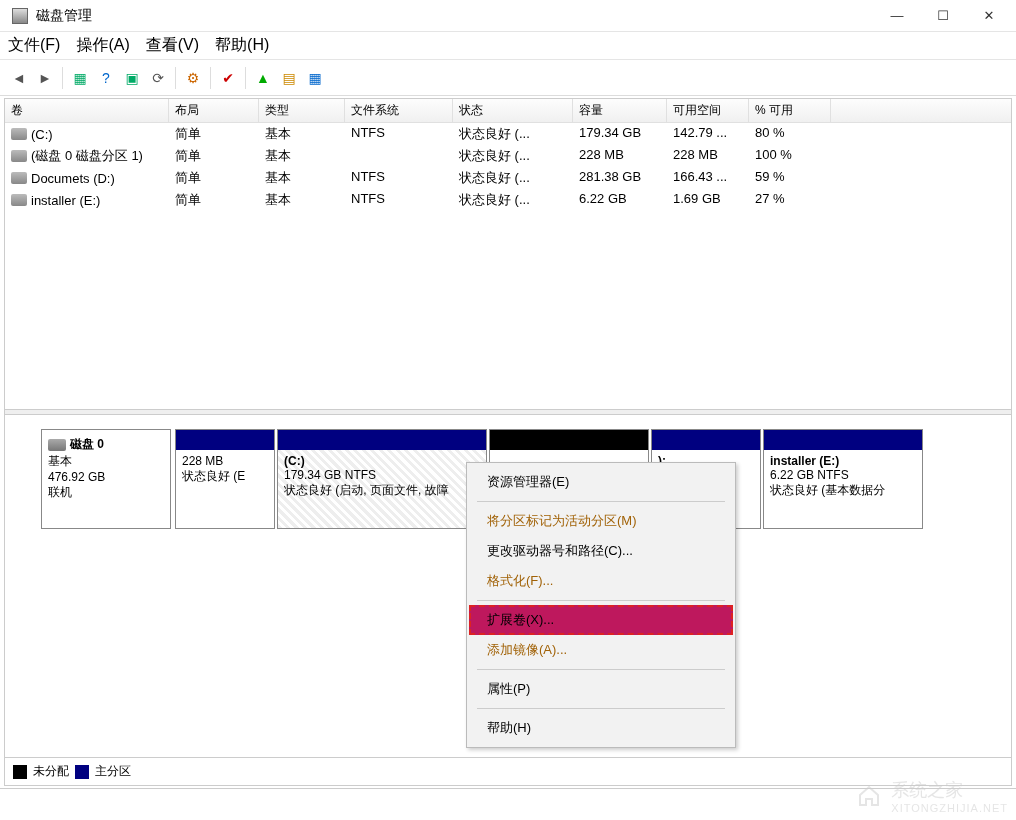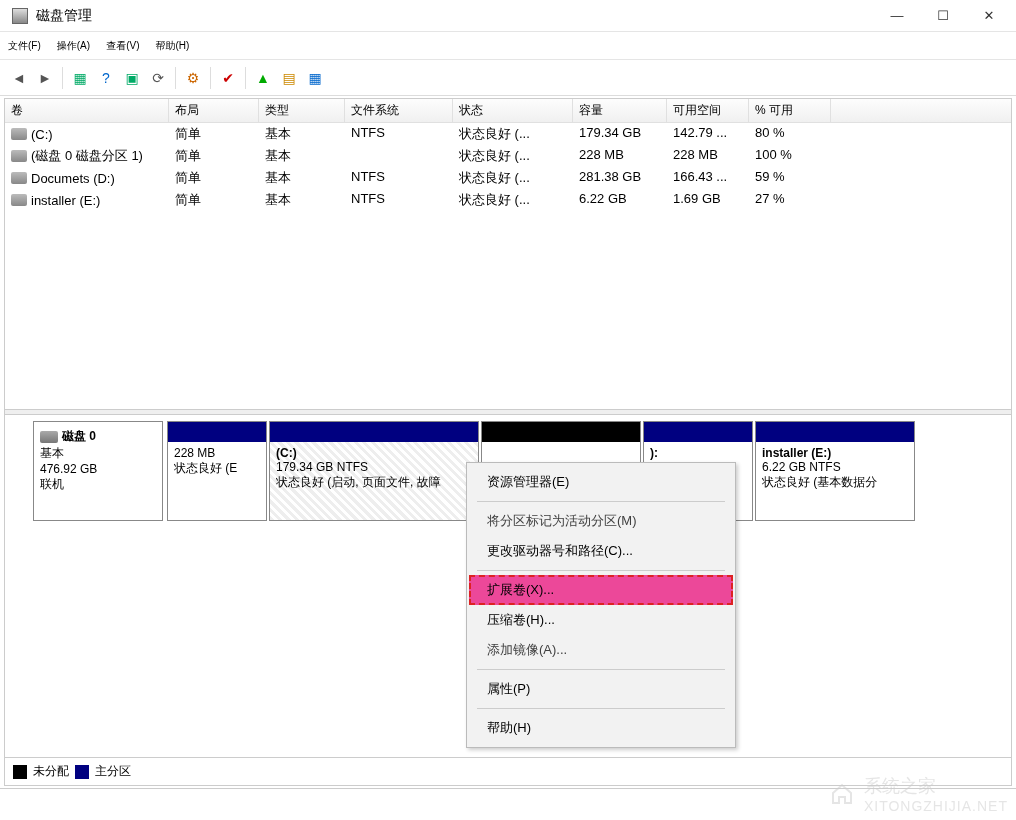--- a/index.html
+++ b/index.html
@@ -5,21 +5,21 @@
 * { box-sizing: border-box; margin: 0; padding: 0; font-family: "Microsoft YaHei", "Segoe UI", sans-serif; }
 body { width: 1016px; height: 820px; background: #fff; overflow: hidden; position: relative; }
 
 .titlebar { height: 32px; background: #fff; display: flex; align-items: center; padding: 0 4px; border-bottom: 1px solid #e5e5e5; }
 .titlebar .appicon { width: 16px; height: 16px; margin: 0 8px; background: linear-gradient(#ddd, #888); border: 1px solid #666; }
 .titlebar .title { flex: 1; font-size: 14px; }
 .winbtns { display: flex; }
 .winbtns div { width: 46px; height: 32px; display: flex; align-items: center; justify-content: center; font-size: 13px; color: #333; }
 
 .menubar { height: 28px; display: flex; align-items: center; padding: 0 8px; gap: 16px; border-bottom: 1px solid #e5e5e5; }
-.menubar span { font-size: 10px; }
+.menubar span { font-size: 16px; }
 
 .toolbar { height: 36px; display: flex; align-items: center; padding: 0 8px; gap: 4px; border-bottom: 1px solid #dcdcdc; }
 .tb-btn { width: 22px; height: 22px; display: flex; align-items: center; justify-content: center; font-size: 14px; color: #555; }
 .tb-sep { width: 1px; height: 22px; background: #ddd; margin: 0 2px; }
 
 .content { border: 1px solid #ccc; margin: 2px 4px; }
 
 .listview { height: 310px; background: #fff; overflow: hidden; }
 .listhdr { display: flex; background: linear-gradient(#fdfdfd, #f0f0f0); border-bottom: 1px solid #e0e0e0; }
 .listhdr div { font-size: 12px; padding: 3px 6px; border-right: 1px solid #e0e0e0; overflow: hidden; white-space: nowrap; }
@@ -31,42 +31,42 @@
 .c3 { width: 108px; }
 .c4 { width: 120px; }
 .c5 { width: 94px; }
 .c6 { width: 82px; }
 .c7 { width: 82px; }
 .volicon { width: 16px; height: 12px; background: linear-gradient(#bbb, #888); border-radius: 2px; display: inline-block; }
 
 .splitter { height: 6px; background: #efefef; border-top: 1px solid #ccc; border-bottom: 1px solid #ccc; }
 
 .diskview { height: 370px; background: #fff; position: relative; overflow: hidden; }
-.diskrow { display: flex; height: 100px; margin: 6px; gap: 4px; padding-left: 22px; }
+.diskrow { display: flex; height: 100px; margin: 14px; gap: 4px; padding-left: 22px; }
 .diskinfo { width: 130px; border: 1px solid #888; padding: 6px; font-size: 12px; }
 .diskinfo .dname { font-weight: bold; display: flex; align-items: center; gap: 4px; }
 .diskicon { width: 18px; height: 12px; background: linear-gradient(#aaa,#777); border-radius: 2px; }
 .partwrap { flex: 1; display: flex; gap: 2px; }
 .part { border: 1px solid #888; display: flex; flex-direction: column; }
 .partbar { height: 20px; background: #000080; }
 .partbar.unalloc { background: #000; }
 .partbody { flex: 1; padding: 4px 6px; font-size: 12px; overflow: hidden; }
 .partbody .pname { font-weight: bold; }
 .part.striped .partbody { background: repeating-linear-gradient(45deg, #eee, #eee 3px, #fff 3px, #fff 6px); }
 
 .legend { position: absolute; bottom: 0; left: 0; right: 0; height: 28px; display: flex; align-items: center; gap: 6px; padding: 0 8px; font-size: 12px; border-top: 1px solid #ccc; }
 .legend .sw { width: 14px; height: 14px; display: inline-block; }
 
 .statusbar { height: 22px; border-top: 1px solid #ccc; }
 
 .ctxmenu { position: absolute; left: 466px; top: 462px; width: 270px; background: #f2f2f2; border: 1px solid #bbb; box-shadow: 2px 2px 4px rgba(0,0,0,.2); padding: 4px 2px; font-size: 13px; z-index: 10; }
 .ctxmenu .mi { padding: 6px 18px; color: #000; }
-.ctxmenu .mi.disabled { color: #404040; }
+.ctxmenu .mi.disabled { color: #a16207; }
 .ctxmenu .sep { height: 1px; background: #ccc; margin: 4px 8px; }
-.ctxmenu .mi.hl { background: #ec4899; border: 2px dashed #d22; padding: 4px 16px; }
+.ctxmenu .mi.hl { background: #be185d; border: 2px dashed #d22; padding: 4px 16px; }
 
 .watermark { position: absolute; right: 8px; bottom: 6px; font-size: 18px; color: #ccc; display: flex; align-items: center; gap: 8px; opacity: .5; }
 .watermark .wicon { width: 28px; height: 24px; }
 </style>
 </head>
 <body>
 
 <div class="titlebar">
   <span class="appicon"></span>
   <span class="title">磁盘管理</span>
@@ -238,31 +238,31 @@
 
 </div>
 
 <div class="statusbar"></div>
 
 <div class="ctxmenu">
   <div class="mi">资源管理器(E)</div>
   <div class="sep"></div>
   <div class="mi disabled">将分区标记为活动分区(M)</div>
   <div class="mi">更改驱动器号和路径(C)...</div>
+  <div class="mi disabled">格式化(F)...</div>
   <div class="sep"></div>
   <div class="mi hl">扩展卷(X)...</div>
-  <div class="mi">压缩卷(H)...</div>
   <div class="mi disabled">添加镜像(A)...</div>
   <div class="sep"></div>
   <div class="mi">属性(P)</div>
   <div class="sep"></div>
   <div class="mi">帮助(H)</div>
 </div>
 
 <div class="watermark">
   <svg class="wicon" viewBox="0 0 24 24">
       <path d="M3 11l9-8 9 8v10h-6v-6h-6v6H3z" fill="none" stroke="#ccc" stroke-width="2"></path>
     </svg>
   <div>
     <div>系统之家</div>
-    <div style="font-size:14px;letter-spacing:1px">XITONGZHIJIA.NET</div>
+    <div style="font-size:11px;letter-spacing:1px">XITONGZHIJIA.NET</div>
   </div>
 </div>
 
 </body></html>

